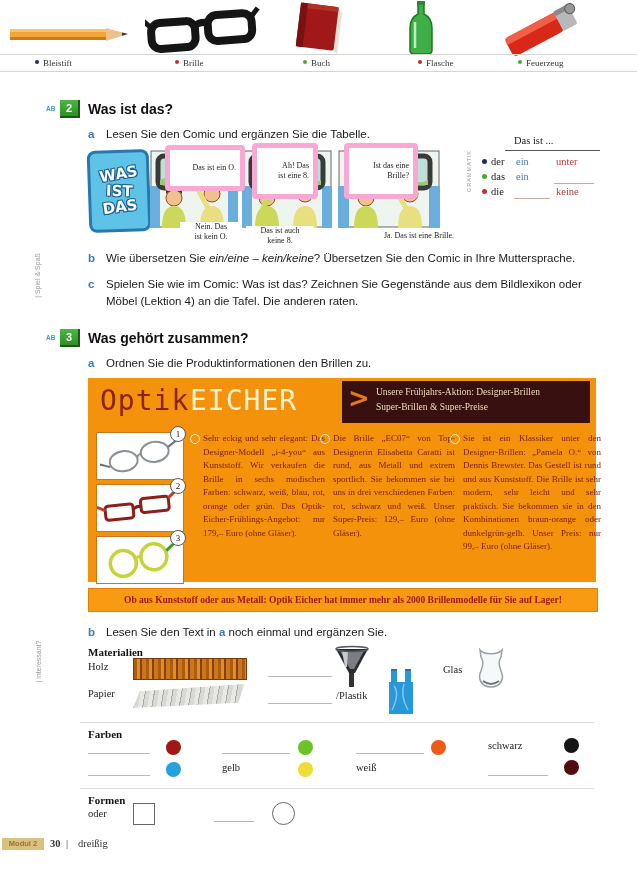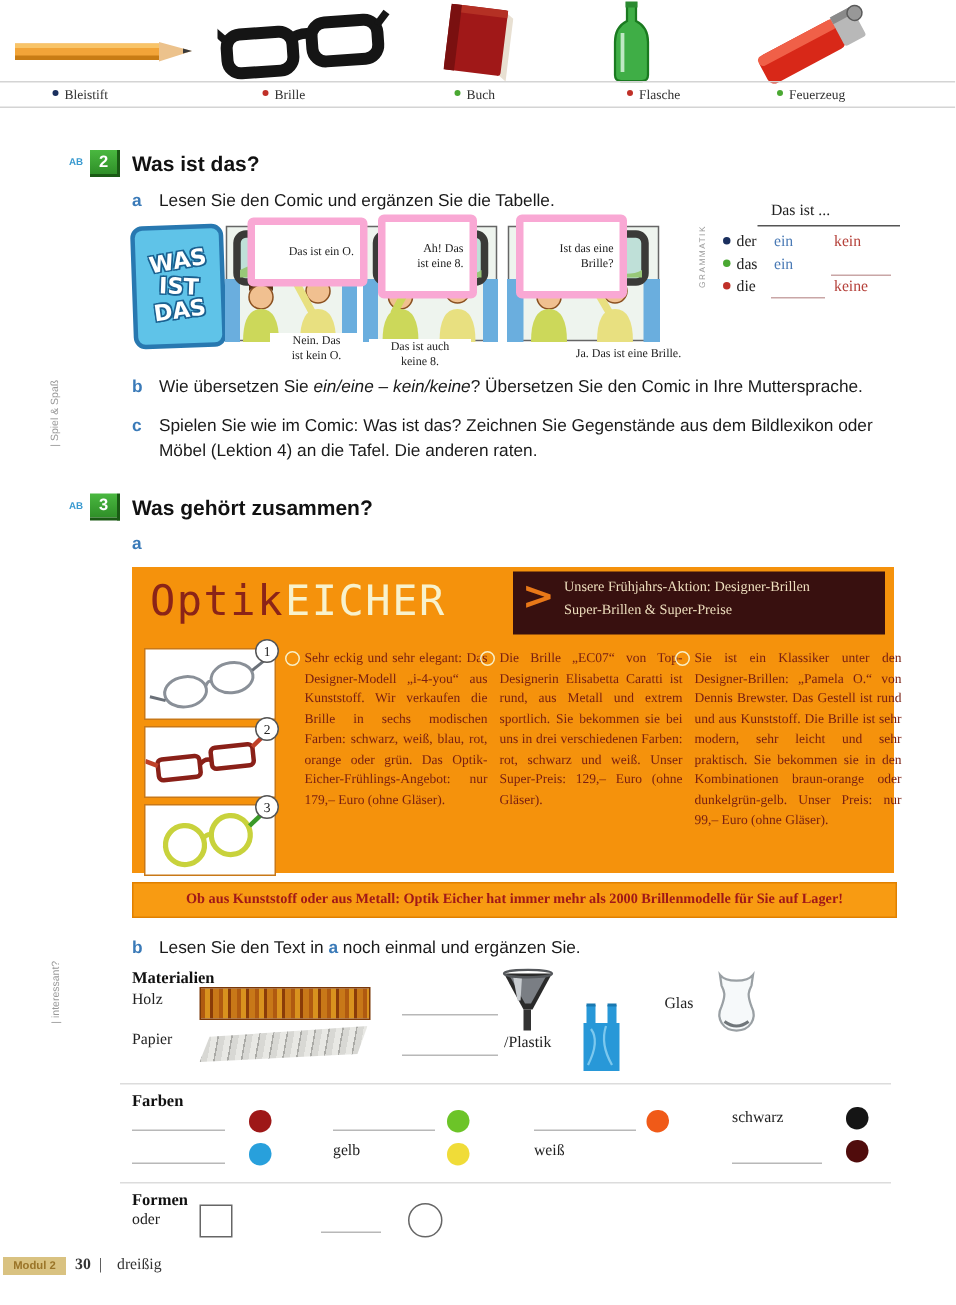--- a/index.html
+++ b/index.html
@@ -221,21 +221,21 @@
 keine 8.</div>
   <div class="bub-plain" style="left:358px;top:231px;width:116px">Ja. Das ist eine Brille.</div>
 
   <div class="vlabel" style="left:424px;top:168px;width:90px;font-size:5.5px;letter-spacing:1px">GRAMMATIK</div>
   <div class="abs gram" style="left:514px;top:135px">Das ist ...</div>
   <div class="abs" style="left:505px;top:150px;width:95px;height:1px;background:#555"></div>
   <div class="abs gram" style="left:482px;top:156px">
     <span class="gram-dot d-navy"></span><span>der</span>
   </div>
   <div class="abs gram gram-blue" style="left:516px;top:156px">ein</div>
-  <div class="abs gram gram-red" style="left:556px;top:156px">kein</div>
+  <div class="abs gram gram-red" style="left:556px;top:156px">unter</div>
   <div class="abs gram" style="left:482px;top:171px">
     <span class="gram-dot d-green"></span><span>das</span>
   </div>
   <div class="abs gram gram-blue" style="left:516px;top:171px">ein</div>
   <div class="gline" style="left:554px;top:183px;width:40px"></div>
   <div class="abs gram" style="left:482px;top:186px">
     <span class="gram-dot d-red"></span><span>die</span>
   </div>
   <div class="gline" style="left:514px;top:198px;width:36px"></div>
   <div class="abs gram gram-red" style="left:556px;top:186px">keine</div>
@@ -244,20 +244,21 @@
   <div class="exletter" style="left:88px;top:252px">b</div>
   <div class="extext" style="left:106px;top:252px"><span>Wie übersetzen Sie </span><i>ein/eine</i><span> – </span><i>kein/keine</i><span>? Übersetzen Sie den Comic in Ihre Muttersprache.</span></div>
   <div class="exletter" style="left:88px;top:278px">c</div>
   <div class="extext" style="left:106px;top:278px">Spielen Sie wie im Comic: Was ist das? Zeichnen Sie Gegenstände aus dem Bildlexikon oder</div>
   <div class="extext" style="left:106px;top:295px">Möbel (Lektion 4) an die Tafel. Die anderen raten.</div>
 
   <div class="ab" style="left:46px;top:334px">AB</div>
   <div class="numbox" style="left:60px;top:329px">3</div>
   <div class="sec-title" style="left:88px;top:330px">Was gehört zusammen?</div>
   <div class="exletter" style="left:88px;top:357px">a</div>
+  <div class="extext" style="left:106px;top:357px">Ordnen Sie die Produktinformationen den Brillen zu.</div>
 
   <div id="ad">
     <div id="ad-brand-optik">Optik</div>
     <div id="ad-brand-eicher">EICHER</div>
     <div id="ad-promo">
       <span class="chev">&gt;</span>
       <span class="pl" style="top:6px">Unsere Frühjahrs-Aktion: Designer-Brillen</span>
       <span class="pl" style="top:21px">Super-Brillen &amp; Super-Preise</span>
     </div>
 

